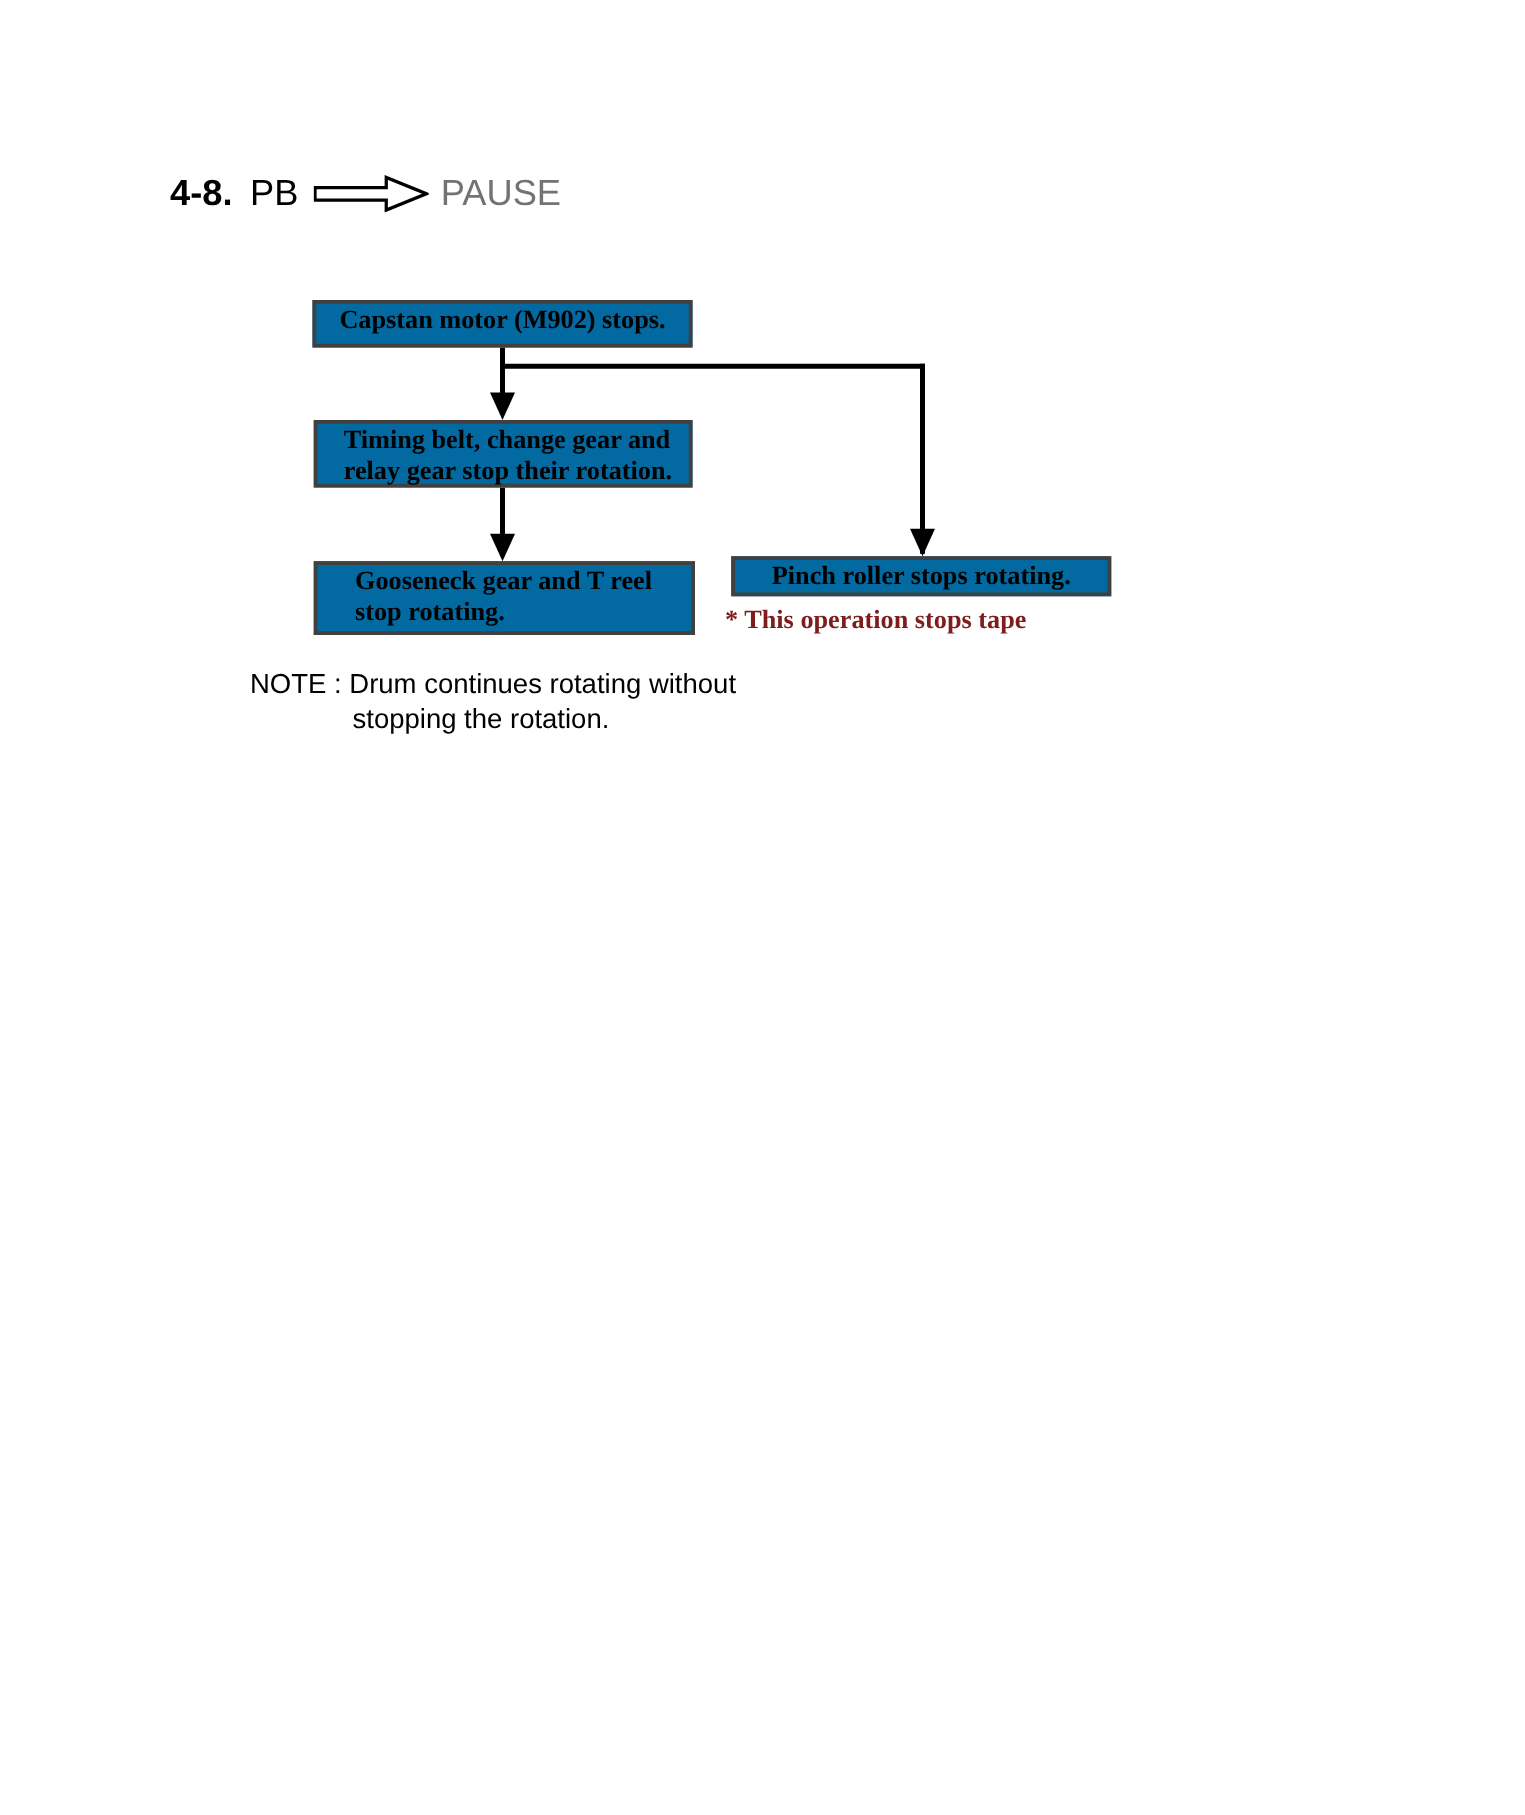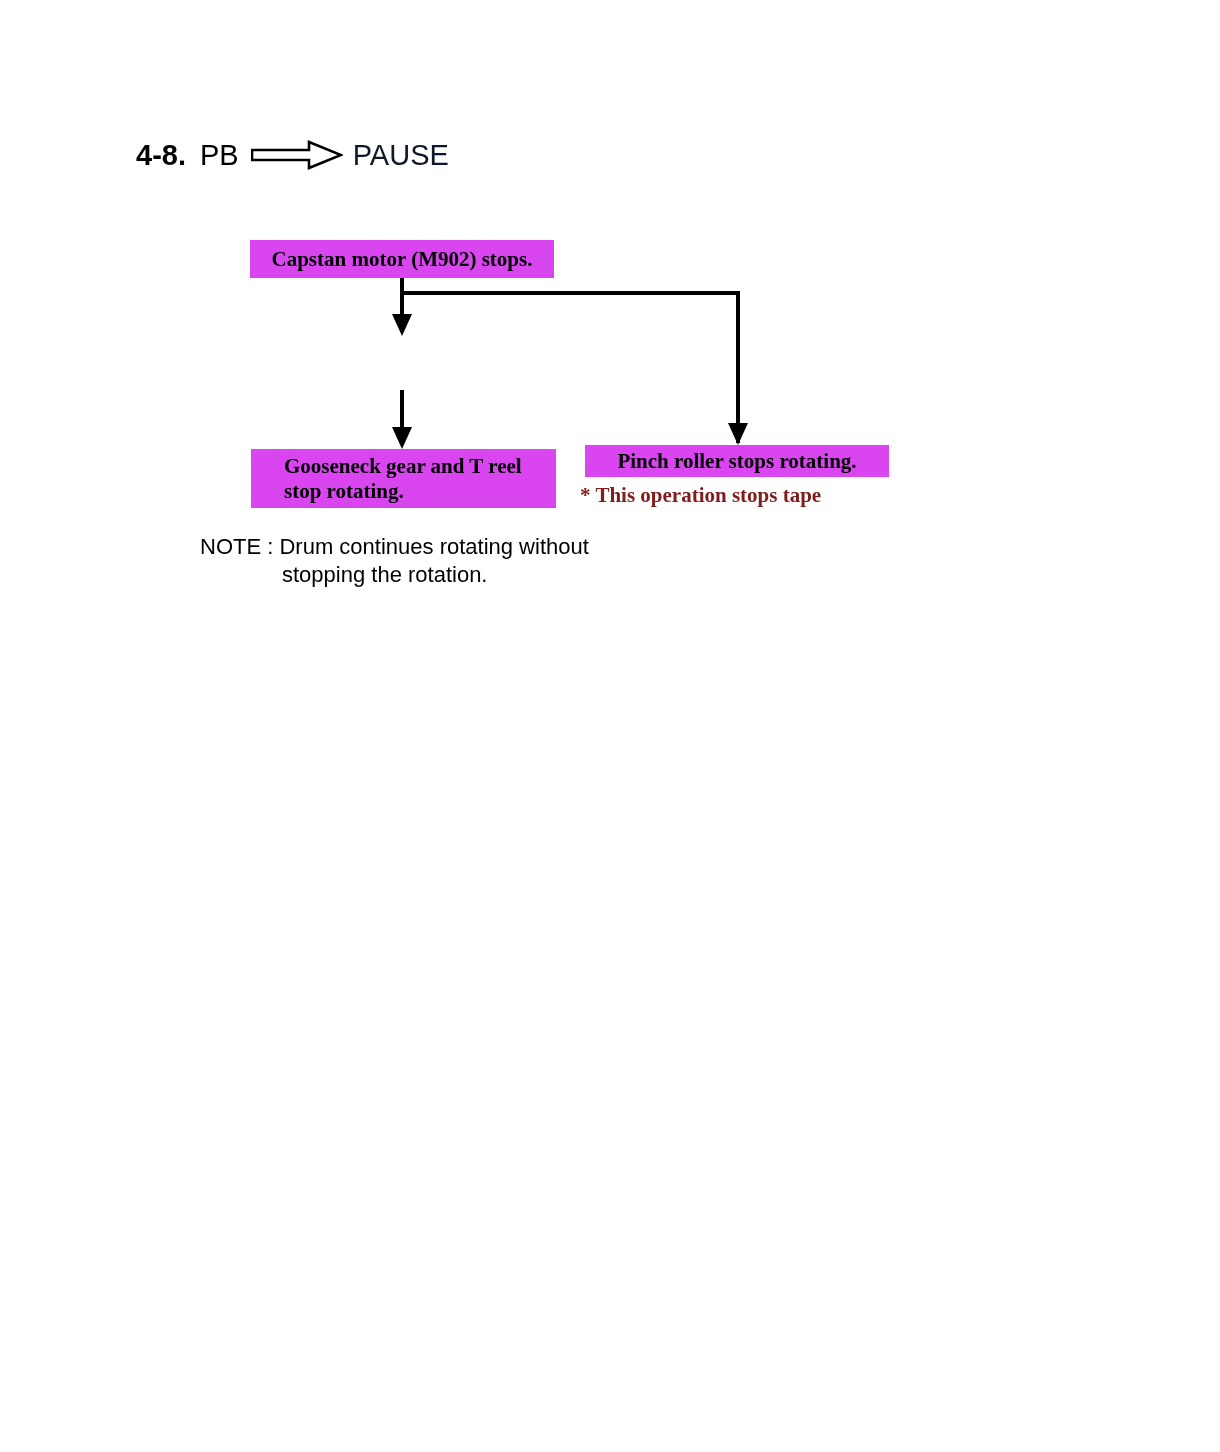--- a/index.html
+++ b/index.html
@@ -44,40 +44,39 @@
   .heading-arrow {
     margin-left: 12px;
     margin-right: 10px;
     display: inline-block;
     line-height: 0;
   }
   .heading-dst {
     font-family: "Liberation Sans", sans-serif;
     font-size: 29px;
     font-weight: normal;
-    color: #0f172a;
+    color: #737373;
   }
 
   
   .flow {
     position: absolute;
     left: 0;
     top: 0;
     width: 1220px;
     height: 700px;
   }
   .flow svg { display: block; }
 
   .node-box {
     position: absolute;
     box-sizing: border-box;
-    border: 3px solid #d946ef;
-    background: #d946ef;
+    border: 3px solid #404040;
+    background: #0369a1;
     display: flex;
-    align-items: center;
   }
   .node-text {
     font-family: "Liberation Serif", serif;
     font-size: 21px;
     font-weight: bold;
     color: #000;
     line-height: 1.18;
     white-space: pre-line;
   }
 
@@ -159,20 +158,24 @@
       <polygon points="738,445 728,423 748,423" fill="#000"></polygon>
 
       <line x1="402" y1="390" x2="402" y2="445" stroke="#000" stroke-width="4"></line>
       <polygon points="402,449 392,427 412,427" fill="#000"></polygon>
     </svg>
 
     <div class="node-box" id="box-capstan">
       <span class="node-text">Capstan motor (M902) stops.</span>
     </div>
 
+    <div class="node-box" id="box-timing">
+      <span class="node-text">Timing belt, change gear and
+relay gear stop their rotation.</span>
+    </div>
 
     <div class="node-box" id="box-gooseneck">
       <span class="node-text">Gooseneck gear and T reel
 stop rotating.</span>
     </div>
 
     <div class="node-box" id="box-pinch">
       <span class="node-text">Pinch roller stops rotating.</span>
     </div>
 

